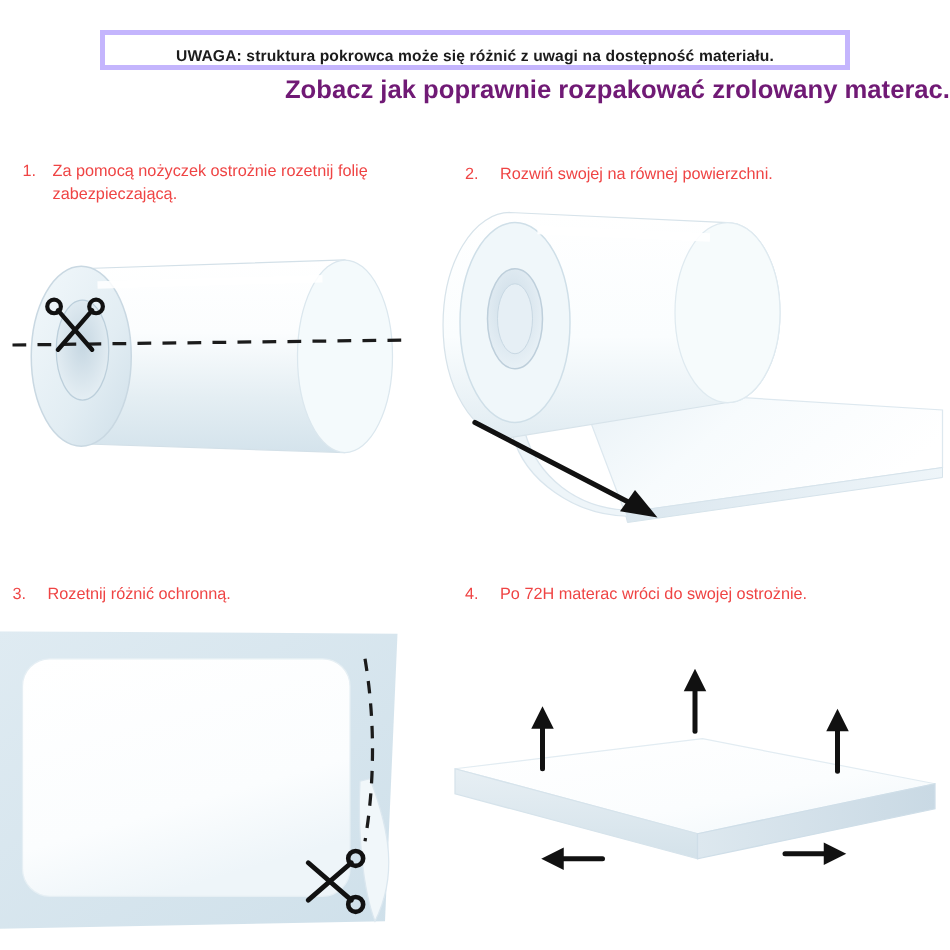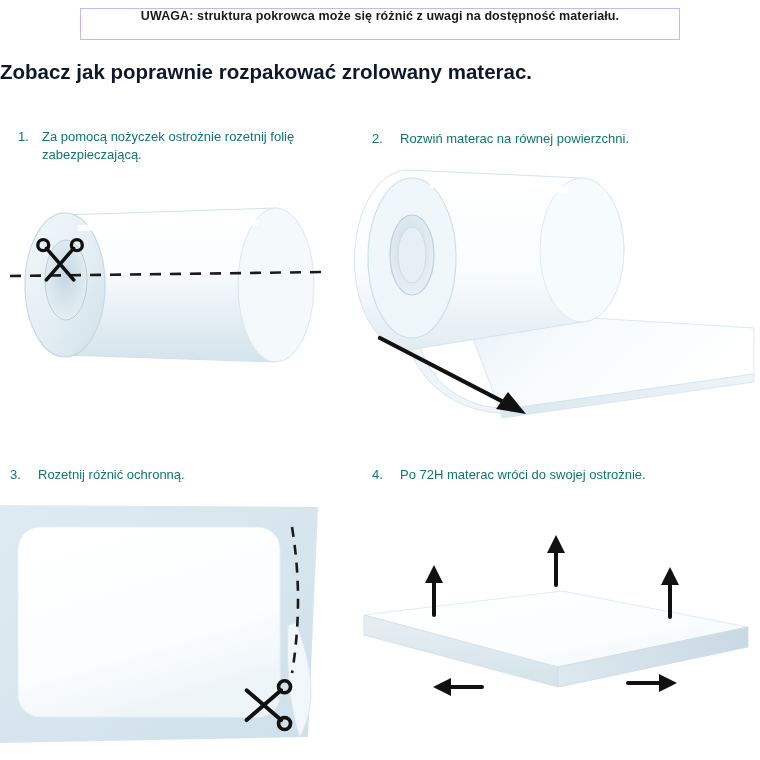--- a/index.html
+++ b/index.html
@@ -13,56 +13,56 @@
     position: relative;
     font-family: "Liberation Sans", sans-serif;
     color: #1b1b1b;
     overflow: hidden;
   }
 
   
   .notice {
     position: absolute;
     left: 80px;
-    top: 8px;
+    top: 24px;
     width: 600px;
     height: 32px;
-    border: 1px solid #c4b5fd;
+    border: 4px solid #c4b5fd;
     background: #ffffff;
     display: flex;
-    align-items: flex-start;
+    align-items: flex-end;
     justify-content: center;
     box-sizing: border-box;
   }
   .notice-text {
     font-size: 12.5px;
     font-weight: bold;
     letter-spacing: 0.1px;
     color: #1b1b1b;
     text-align: center;
     white-space: nowrap;
   }
 
   
   .heading {
     position: absolute;
     left: 0;
     top: 60px;
     width: 760px;
-    text-align: left;
+    text-align: right;
     font-size: 20.5px;
     font-weight: bold;
-    color: #0f172a;
+    color: #701a75;
   }
 
   
   .step-caption {
     position: absolute;
     font-size: 13px;
-    color: #0f766e;
+    color: #ef4444;
     line-height: 1.35;
   }
   .step-caption .num {
     display: inline-block;
     width: 24px;
     vertical-align: top;
   }
   .step-caption .txt {
     display: inline-block;
     vertical-align: top;
@@ -100,21 +100,21 @@
   <span class="notice-text">UWAGA: struktura pokrowca może się różnić z uwagi na dostępność materiału.</span>
 </div>
 
 <div class="heading">Zobacz jak poprawnie rozpakować zrolowany materac.</div>
 
 <div class="step-caption" id="cap1">
   <span class="num">1.</span><span class="txt">Za pomocą nożyczek ostrożnie rozetnij folię zabezpieczającą.</span>
 </div>
 
 <div class="step-caption" id="cap2">
-  <span class="num">2.</span><span class="txt">Rozwiń materac na równej powierzchni.</span>
+  <span class="num">2.</span><span class="txt">Rozwiń swojej na równej powierzchni.</span>
 </div>
 
 <div class="step-caption" id="cap3">
   <span class="num">3.</span><span class="txt">Rozetnij różnić ochronną.</span>
 </div>
 
 <div class="step-caption" id="cap4">
   <span class="num">4.</span><span class="txt">Po 72H materac wróci do swojej ostrożnie.</span>
 </div>
 

